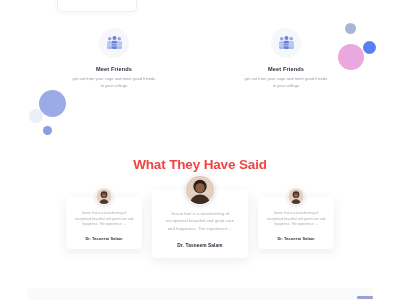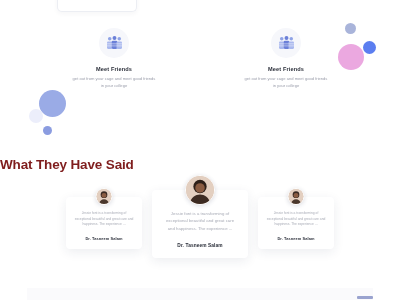--- a/index.html
+++ b/index.html
@@ -51,21 +51,22 @@
   }
   .feature-desc{
     margin-top:4px;
     font-size:4.1px; line-height:1.65; color:#9a9daa;
     text-align:center; max-width:84px;
   }
 
   
   .section-title{
     position:absolute; left:0; top:157px; width:400px;
-    font-size:13.5px; font-weight:bold; color:#7f1d1d;
+    text-align:center;
+    font-size:13.5px; font-weight:bold; color:#ef4444;
     letter-spacing:-.15px;
   }
 
   
   .testimonials{
     position:absolute; left:0; top:190px; width:400px;
     display:flex; justify-content:center; align-items:flex-start;
     gap:10px;
   }
   .tcard{

